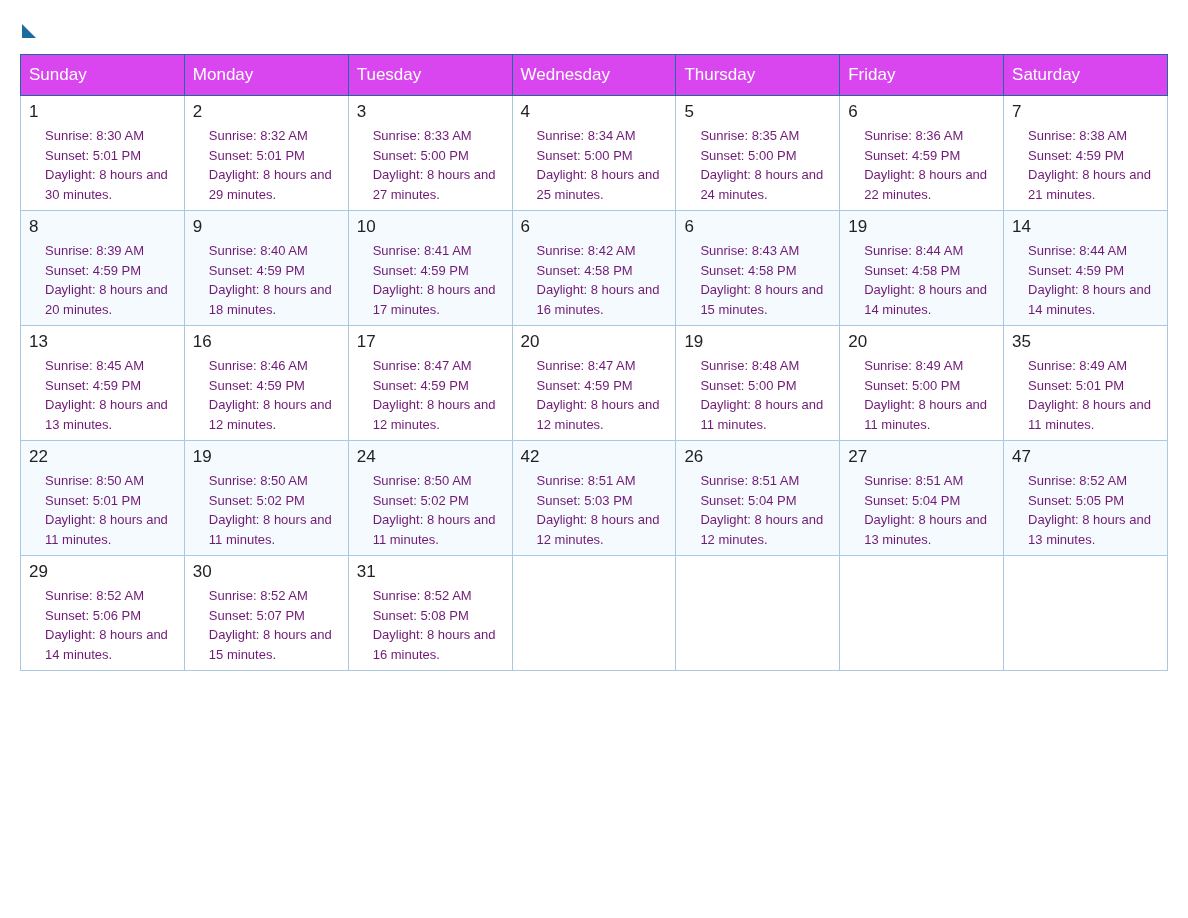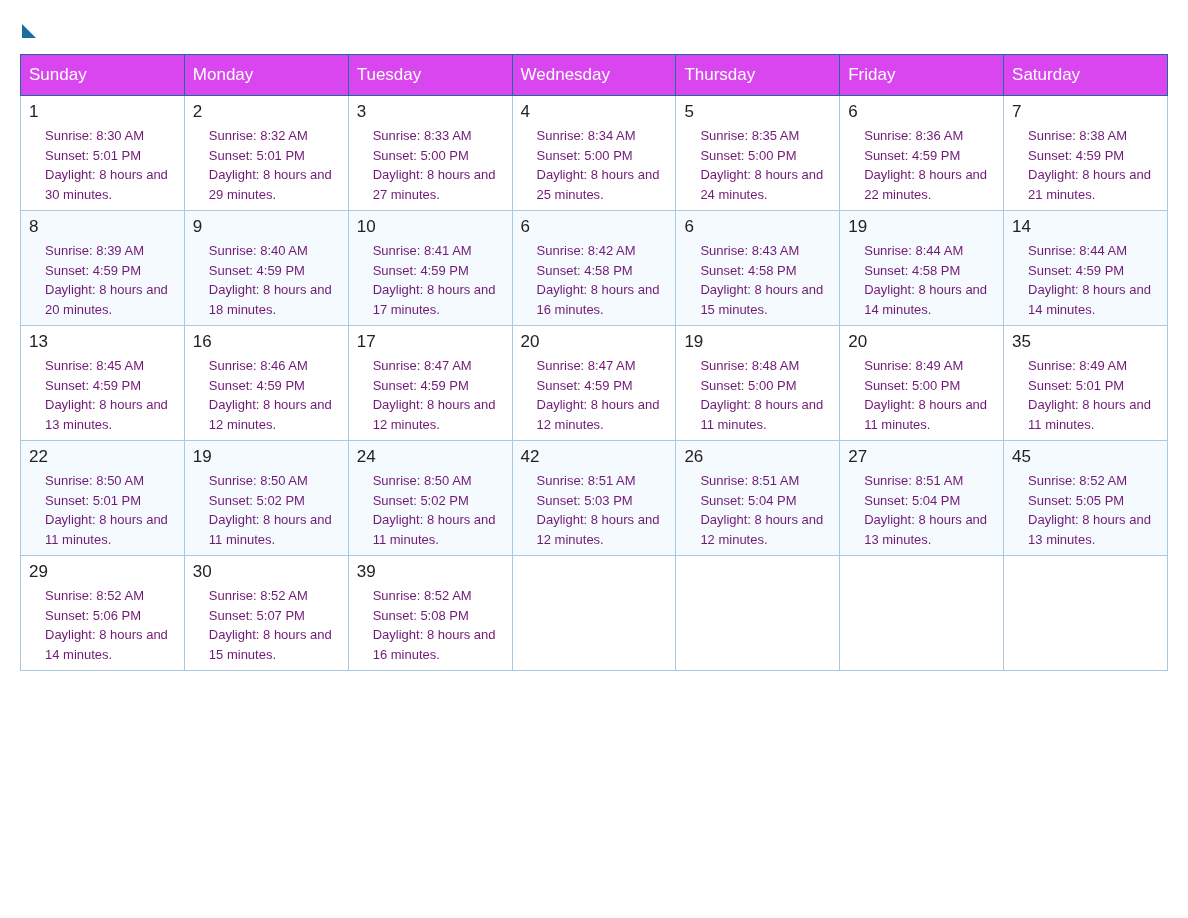--- a/index.html
+++ b/index.html
@@ -244,35 +244,35 @@
         </td>
         <td>
           <div class="day-number">26</div>
           <div class="day-info">Sunrise: 8:51 AM<br>Sunset: 5:04 PM<br>Daylight: 8 hours and 12 minutes.</div>
         </td>
         <td>
           <div class="day-number">27</div>
           <div class="day-info">Sunrise: 8:51 AM<br>Sunset: 5:04 PM<br>Daylight: 8 hours and 13 minutes.</div>
         </td>
         <td>
-          <div class="day-number">45</div>
+          <div class="day-number">47</div>
           <div class="day-info">Sunrise: 8:52 AM<br>Sunset: 5:05 PM<br>Daylight: 8 hours and 13 minutes.</div>
         </td>
       </tr>
       <tr>
         <td>
           <div class="day-number">29</div>
           <div class="day-info">Sunrise: 8:52 AM<br>Sunset: 5:06 PM<br>Daylight: 8 hours and 14 minutes.</div>
         </td>
         <td>
           <div class="day-number">30</div>
           <div class="day-info">Sunrise: 8:52 AM<br>Sunset: 5:07 PM<br>Daylight: 8 hours and 15 minutes.</div>
         </td>
         <td>
-          <div class="day-number">39</div>
+          <div class="day-number">31</div>
           <div class="day-info">Sunrise: 8:52 AM<br>Sunset: 5:08 PM<br>Daylight: 8 hours and 16 minutes.</div>
         </td>
         <td class="empty-cell"></td>
         <td class="empty-cell"></td>
         <td class="empty-cell"></td>
         <td class="empty-cell"></td>
       </tr>
     </tbody>
 </table>
 

